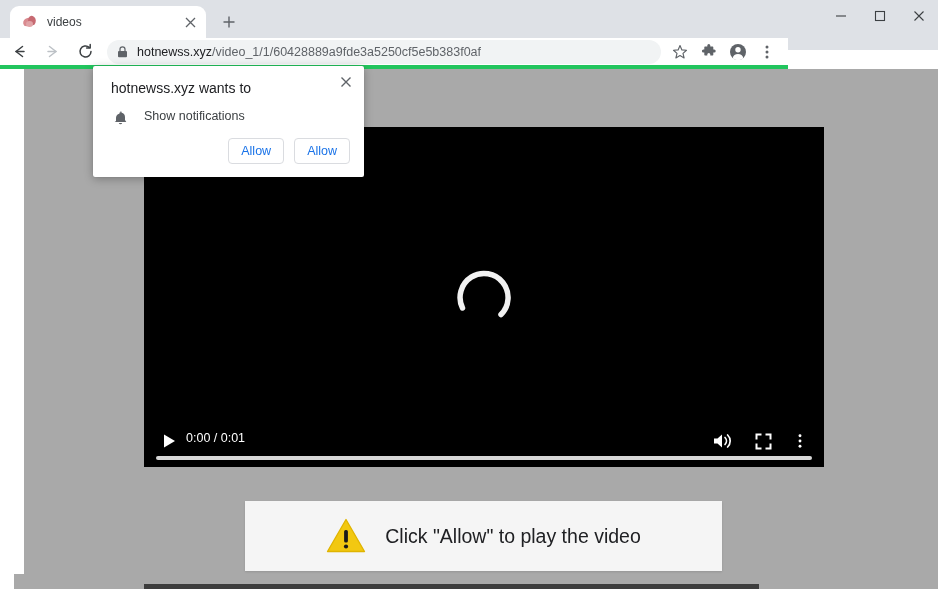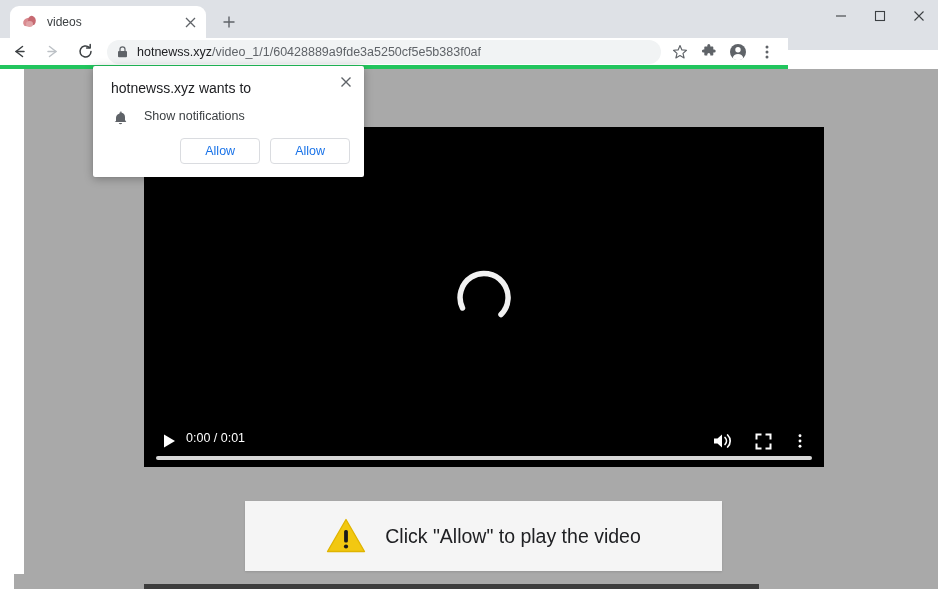--- a/index.html
+++ b/index.html
@@ -191,21 +191,21 @@
     flex: 0 0 auto;
   }
   .dlg-perm-label {
     margin-left: 15px; font-size: 12.5px; color: #3c4043;
   }
   .dlg-actions {
     position: absolute; right: 14px; bottom: 13px;
     display: flex; gap: 10px;
   }
   .dlg-btn {
-    min-width: 55px; height: 26px; padding: 0 24px;
+    min-width: 55px; height: 26px; padding: 0 12px;
     background: #ffffff;
     border: 1px solid #dadce0; border-radius: 4px;
     color: #1a73e8; font-size: 12.5px;
     font-family: "Liberation Sans", sans-serif;
     display: flex; align-items: center; justify-content: center;
     cursor: pointer;
   }
 </style>
 </head>
 <body>

